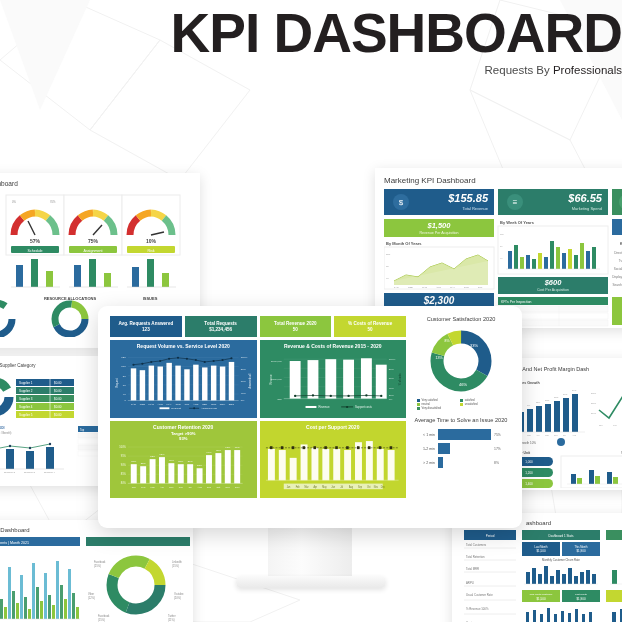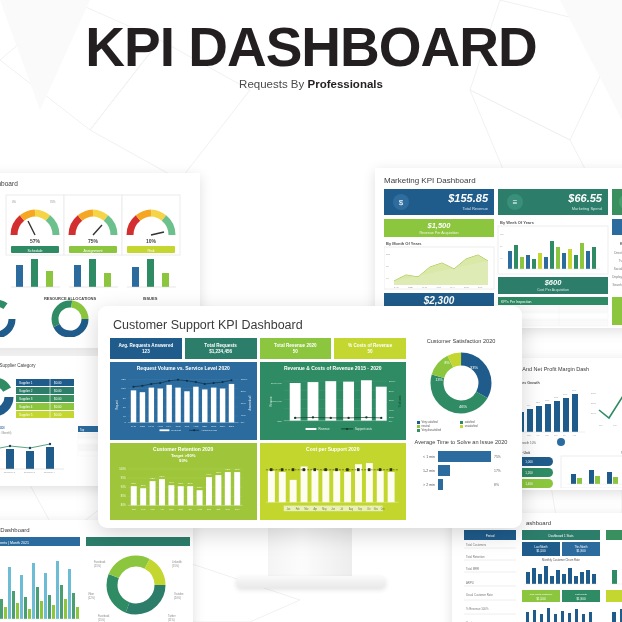--- a/index.html
+++ b/index.html
@@ -7,38 +7,38 @@
   body {
     font-family: "Liberation Sans", sans-serif;
     background: #ffffff;
     position: relative;
   }
 
   
   .bg-texture { position:absolute; inset:0; z-index:0; pointer-events:none; }
 
   
-  .header { position: relative; z-index: 5; text-align: center; padding-top: 20px; }
+  .header { position: relative; z-index: 5; text-align: right; padding-top: 6px; }
   .title {
     font-size: 55px; font-weight: 700; letter-spacing: -1px;
     color: #231f20; line-height: 1.0; white-space: nowrap;
   }
   .subtitle-row {
     margin-top: 12px; font-size: 21px; letter-spacing: 4.5px;
     color: #231f20; white-space: nowrap;
   }
   .subtitle-light { font-weight: 300; }
   .subtitle-bold { font-weight: 700; letter-spacing: 3px; }
   .tagline {
     margin-top: 11px; font-size: 12.5px; color: #231f20; white-space: nowrap;
   }
   .tagline b { font-weight: 700; }
   .tagline span { font-weight: 400; color: #4a4a4a; }
   .byline { margin-top: 3px; font-size: 11.5px; color: #4a4a4a; white-space: nowrap; }
-  .byline b { font-weight: 700; color: #231f20; }
+  .byline b { font-weight: 400; color: #231f20; }
 
   
   .thumb {
     position: absolute; background: #ffffff; overflow: hidden;
     box-shadow: 0 3px 12px rgba(0,0,0,0.13);
     z-index: 2;
   }
   .thumb-title { font-size: 6.5px; color: #3c3c3c; white-space: nowrap; }
 
   
@@ -636,21 +636,20 @@
           <rect x="192" y="81" width="4" height="11"></rect>
       </g>
     </svg>
   </div>
 </div>
 
 <div class="monitor-neck"></div>
 <div class="monitor-base"></div>
 
 <div class="monitor">
-  <div class="dash-title">Customer Support KPI Dashboard</div>
 
   <div class="dash-body">
 
     <div class="dash-left">
 
       <div class="kpi-row">
         <div class="kpi" style="background:#1f5c8b;">
           <div class="kpi-label">Avg. Requests Answered</div>
           <div class="kpi-value">123</div>
         </div>

